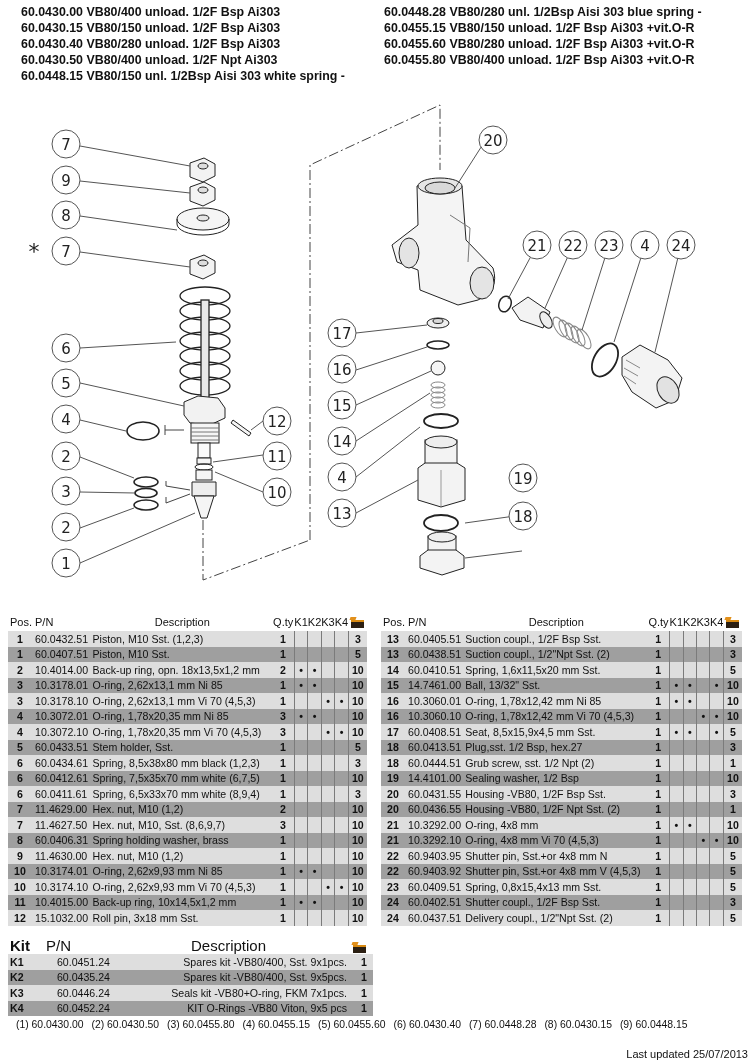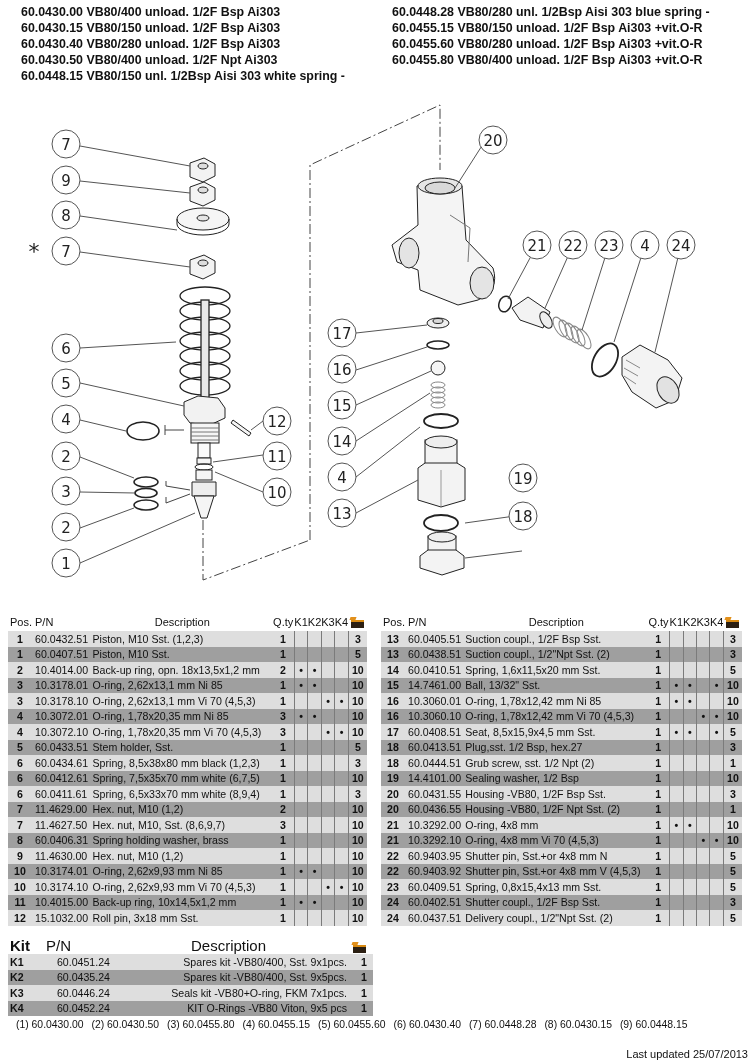--- a/index.html
+++ b/index.html
@@ -1,20 +1,20 @@
 <!DOCTYPE html>
 <html><head>
 <meta charset="utf-8">
 <style>
   html, body { margin: 0; padding: 0; background: #ffffff; }
   body { width: 750px; height: 1064px; position: relative; overflow: hidden;
          font-family: "Liberation Sans", sans-serif; color: #111; }
   .models { position: absolute; top: 4px; font-weight: bold; font-size: 12.4px; line-height: 16px; }
   .models.left { left: 12px; margin-left: 9px; }
-  .models.right { left: 392px; }
+  .models.right { left: 384px; }
   .models div { white-space: nowrap; }
 
   #diagram { position: absolute; left: 0; top: 95px; width: 750px; height: 510px; }
 
   .ptable { position: absolute; top: 613px; font-family: "Liberation Sans Narrow", "Liberation Sans", sans-serif;
             font-size: 10.6px; border-collapse: collapse; }
   .ptable.left { left: 8px; width: 359px; }
   .ptable.right { left: 381px; width: 361px; }
   .ptable th { font-weight: normal; font-size: 11px; height: 18px; padding: 0; text-align: center; }
   .ptable td { height: 15.5px; padding: 0; white-space: nowrap; }

